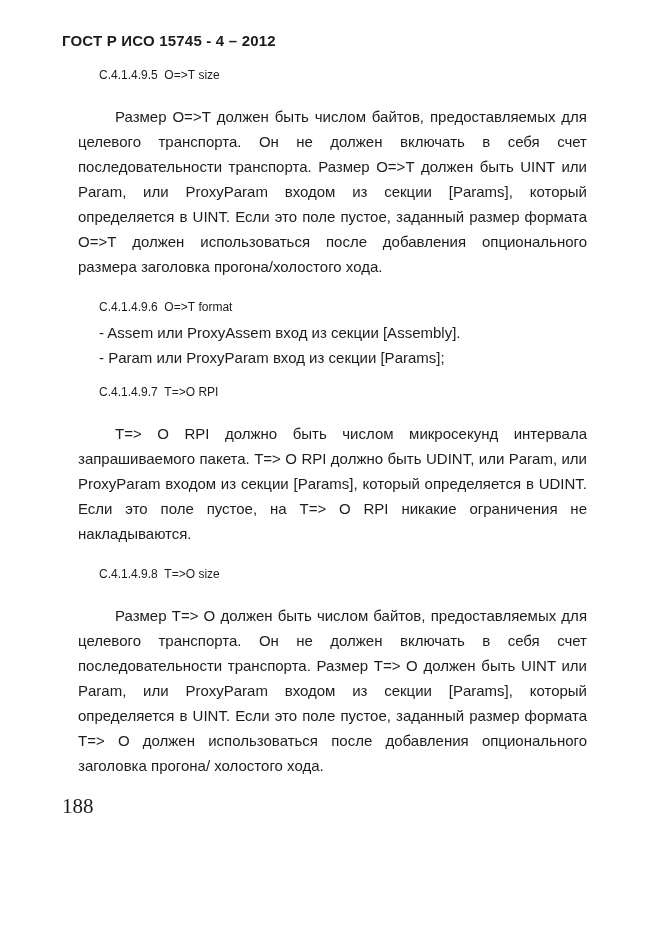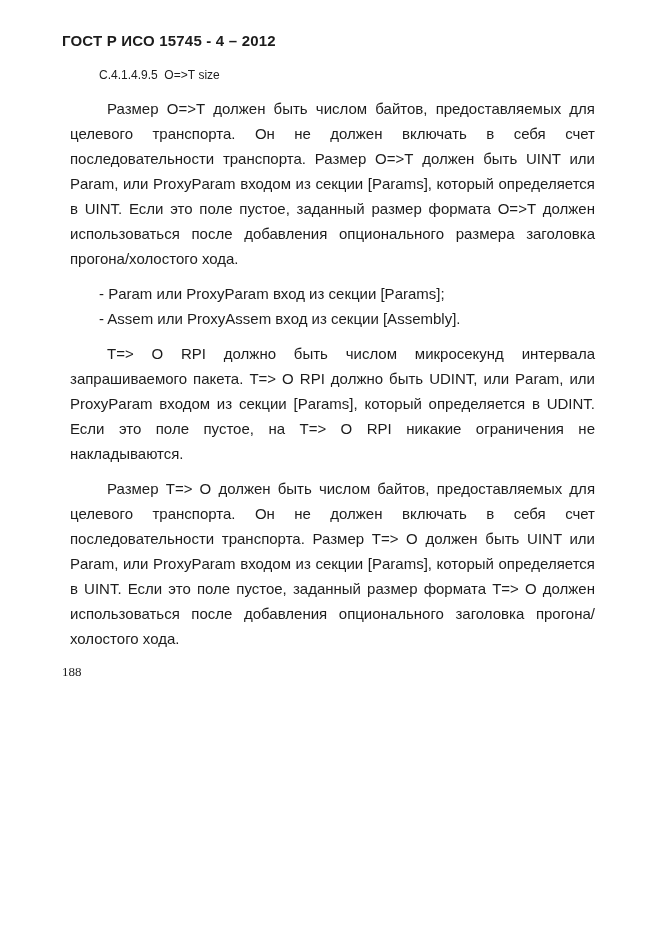--- a/index.html
+++ b/index.html
@@ -33,62 +33,65 @@
   }
   .section { margin-top: 10px; }
   .section-heading {
     margin: 0;
     text-indent: 37px;
     white-space: pre-wrap;
     font-weight: normal;
     font-size: 12px;
   }
   p.para {
-    margin: 8px;
+    margin: 16px;
     text-align: justify;
     text-indent: 37px;
   }
   p.list-line {
     margin: 0;
     text-align: left;
     text-indent: 37px;
   }
   .page-number {
     margin: 0;
     font-family: "Liberation Serif", serif;
-    font-size: 13px;
+    font-size: 21px;
     line-height: 25px;
   }
 </style>
 </head>
 <body>
 
 <div class="page">
   <div class="content">
     <div class="doc-header">ГОСТ Р ИСО 15745 - 4 – 2012</div>
 
     <div>
         <div class="section">
     <h4 class="section-heading">С.4.1.4.9.5  О=&gt;Т size</h4>
     <div>
             <p class="para">Размер О=&gt;Т должен быть числом байтов, предоставляемых для целевого транспорта. Он не должен включать в себя счет последовательности транспорта. Размер О=&gt;Т должен быть UINT или Param, или ProxyParam входом из секции [Params], который определяется в UINT. Если это поле пустое, заданный размер формата О=&gt;Т должен использоваться после добавления опционального размера заголовка прогона/холостого хода.</p>
           </div>
   </div>
         <div class="section">
+    <h4 class="section-heading">С.4.1.4.9.6  О=&gt;Т format</h4>
     <div>
+            <p class="list-line">- Assem или ProxyAssem вход из секции [Assembly].</p>
             <p class="list-line">- Param или ProxyParam вход из секции [Params];</p>
-            <p class="list-line">- Assem или ProxyAssem вход из секции [Assembly].</p>
           </div>
   </div>
         <div class="section">
+    <h4 class="section-heading">С.4.1.4.9.7  Т=&gt;О RPI</h4>
     <div>
             <p class="para">Т=&gt; О RPI должно быть числом микросекунд интервала запрашиваемого пакета. Т=&gt; О RPI должно быть UDINT, или Param, или ProxyParam входом из секции [Params], который определяется в UDINT. Если это поле пустое, на Т=&gt; О RPI никакие ограничения не накладываются.</p>
           </div>
   </div>
         <div class="section">
+    <h4 class="section-heading">С.4.1.4.9.8  Т=&gt;О size</h4>
     <div>
             <p class="para">Размер Т=&gt; О должен быть числом байтов, предоставляемых для целевого транспорта. Он не должен включать в себя счет последовательности транспорта. Размер Т=&gt; О должен быть UINT или Param, или ProxyParam входом из секции [Params], который определяется в UINT. Если это поле пустое, заданный размер формата Т=&gt; О должен использоваться после добавления опционального заголовка прогона/ холостого хода.</p>
           </div>
   </div>
       </div>
 
     <p class="page-number">188</p>
   </div>
 </div>
 

